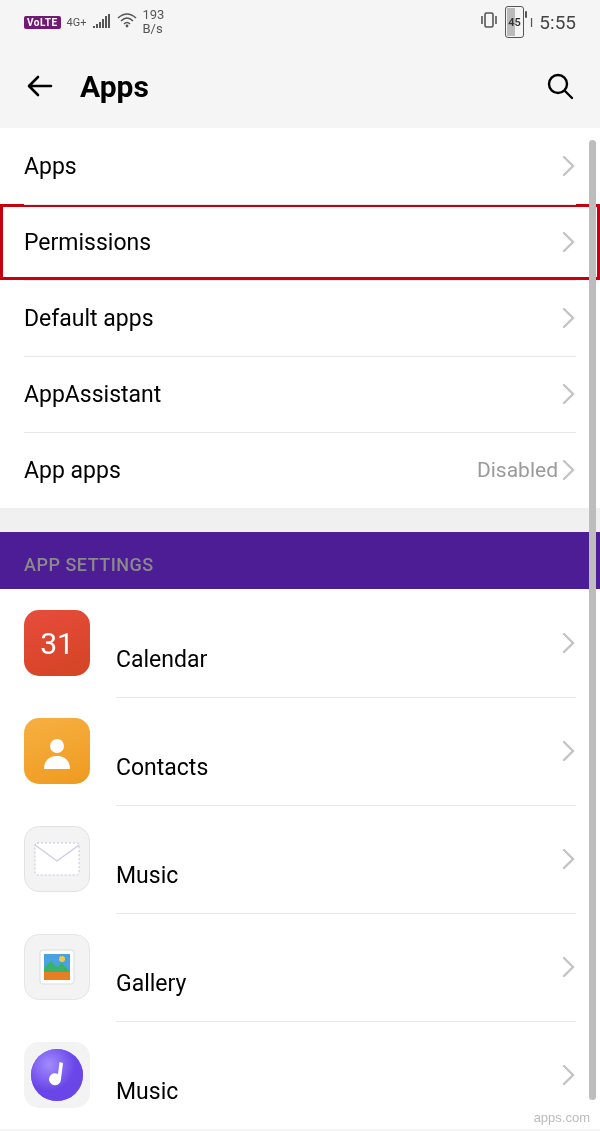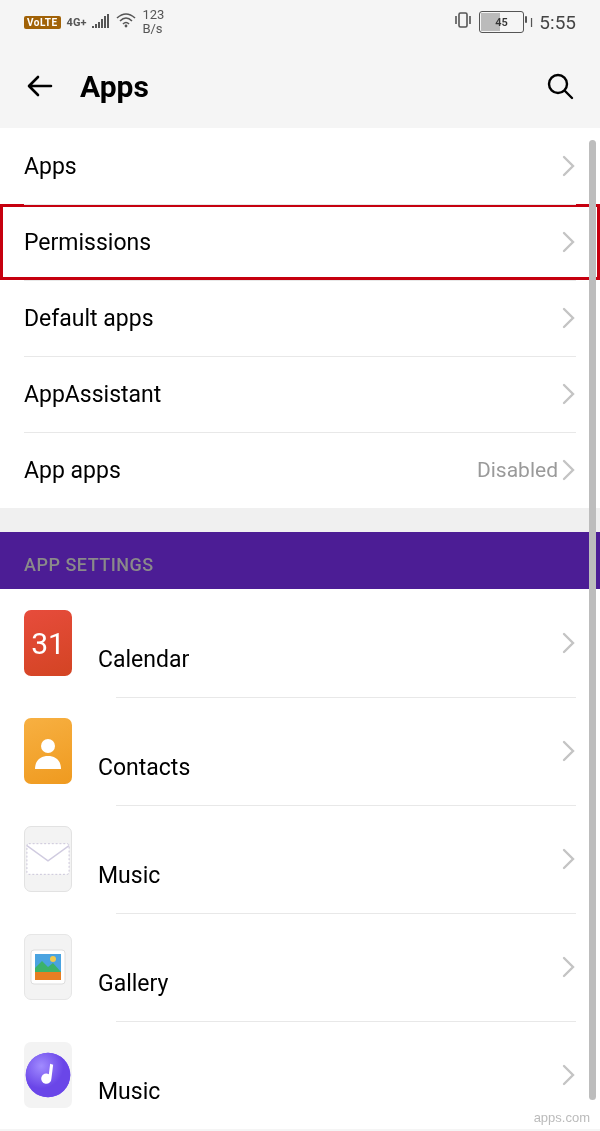--- a/index.html
+++ b/index.html
@@ -27,28 +27,28 @@
       display: flex;
       align-items: center;
       justify-content: space-between;
       padding: 0 24px;
       font-size: 16px;
       color: #555;
       background: #f5f5f5;
     }
     .status-left, .status-right { display: flex; align-items: center; gap: 6px; }
     .volte-badge {
-      background: #a16207; color: #fff; font-size: 10px; font-weight: bold;
+      background: #701a75; color: #fff; font-size: 10px; font-weight: bold;
       padding: 1px 3px; border-radius: 2px; letter-spacing: 0.5px;
     }
-    .sig-4g { font-size: 11px; font-weight: bold; line-height: 1; }
+    .sig-4g { font-size: 11px; font-weight: normal; line-height: 1; }
     .net-speed { font-size: 13px; line-height: 1.05; text-align: left; }
     .battery-box {
       display: inline-flex; align-items: center; border: 1.5px solid #555;
-      border-radius: 3px; padding: 0 15px; height: 22px; font-size: 11px;
+      border-radius: 3px; padding: 0 2px; height: 32px; font-size: 11px;
       position: relative;
     }
     .battery-box::after {
       content: ""; position: absolute; right: -4px; top: 4px;
       width: 2px; height: 7px; background: #555; border-radius: 1px;
     }
     .battery-fill { position: absolute; left: 1px; top: 1px; bottom: 1px; width: 45%; background: #bbb; }
     .battery-num { position: relative; z-index: 1; font-weight: 600; color: #333; }
     
     .header {
@@ -97,21 +97,21 @@
       padding: 0 24px 0 24px;
       position: relative;
       cursor: pointer;
       background: #fff;
     }
     .app-row + .app-row::before {
       content: ""; position: absolute; left: 116px; right: 24px; top: 0;
       height: 1px; background: #e8e8e8;
     }
     .app-icon {
-      width: 48px; height: 66px; border-radius: 7px; margin-right: 26px;
+      width: 66px; height: 66px; border-radius: 15px; margin-right: 26px;
       display: flex; align-items: center; justify-content: center;
       flex-shrink: 0;
     }
     .app-label { font-size: 23px; flex: 1; margin-top: 32px; }
     
     .ic-calendar { background: linear-gradient(160deg,#e74c3c,#d34423); color: #fff; font-size: 30px; font-weight: 400; }
     .ic-contacts { background: linear-gradient(160deg,#f7b042,#ef9a1f); }
     .ic-email { background: #f3f3f3; border: 1px solid #e2e2e2; }
     .ic-gallery { background: #f3f3f3; border: 1px solid #e6e6e6; }
     .ic-music { background: #f3f3f3; }
@@ -132,21 +132,21 @@
           <path fill="#555" d="M0 12h2v2H0zM3 10h2v4H3zM6 8h2v6H6zM9 5h2v9H9zM12 2h2v12h-2zM15 0h2v14h-2z"></path>
         </svg>
     </span>
     <span>
       <svg width="20" height="15" viewBox="0 0 20 15">
           <path fill="none" stroke="#555" stroke-width="1.6" d="M1 5 Q10 -3 19 5 M4 8 Q10 2 16 8 M7 11 Q10 8 13 11"></path>
           <circle cx="10" cy="13" r="1.4" fill="#555"></circle>
         </svg>
     </span>
     <span class="net-speed">
-      <div>123</div>
+      <div>193</div>
       <div>B/s</div>
     </span>
   </div>
   <div class="status-right">
     <span>
       <svg width="20" height="18" viewBox="0 0 20 18">
           <rect x="6" y="2" width="8" height="14" rx="1.5" fill="none" stroke="#555" stroke-width="1.6"></rect>
           <path stroke="#555" stroke-width="1.6" d="M3 5v8M17 5v8"></path>
         </svg>
     </span>

